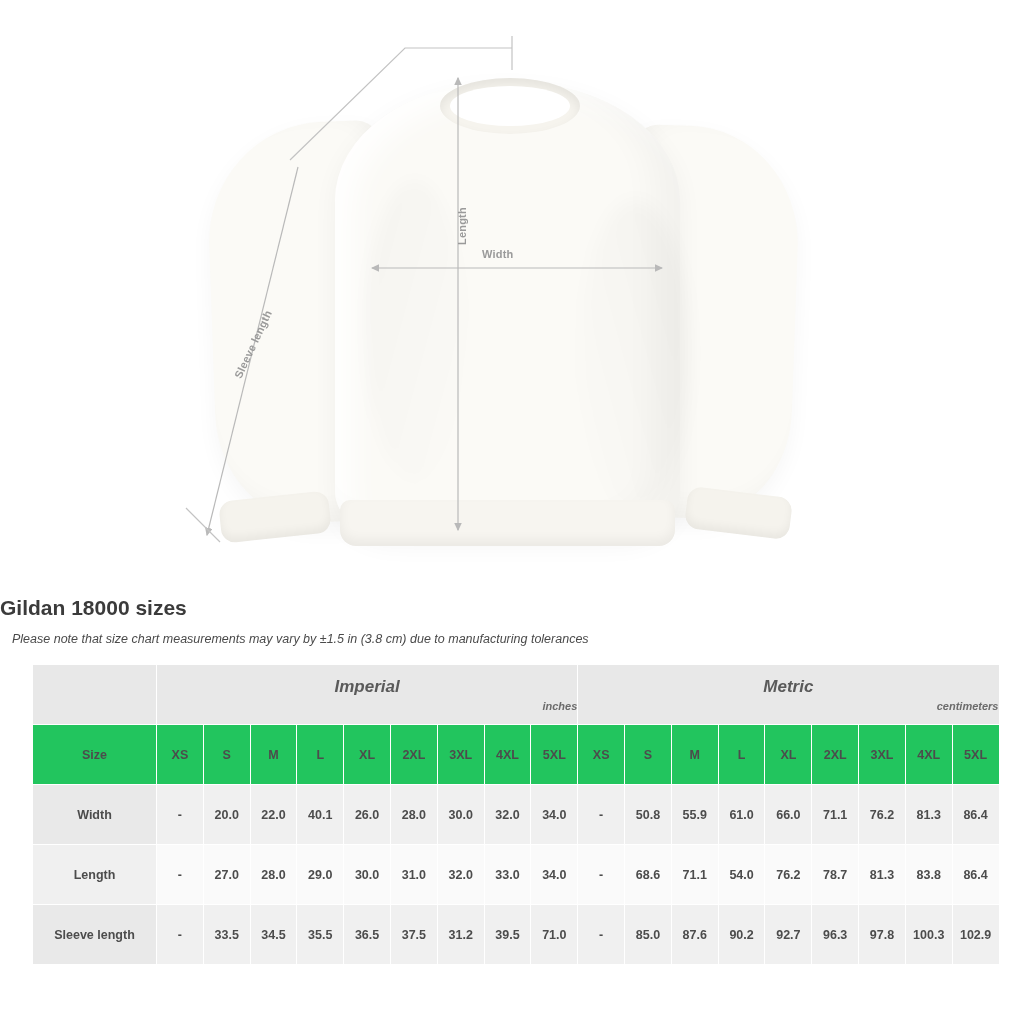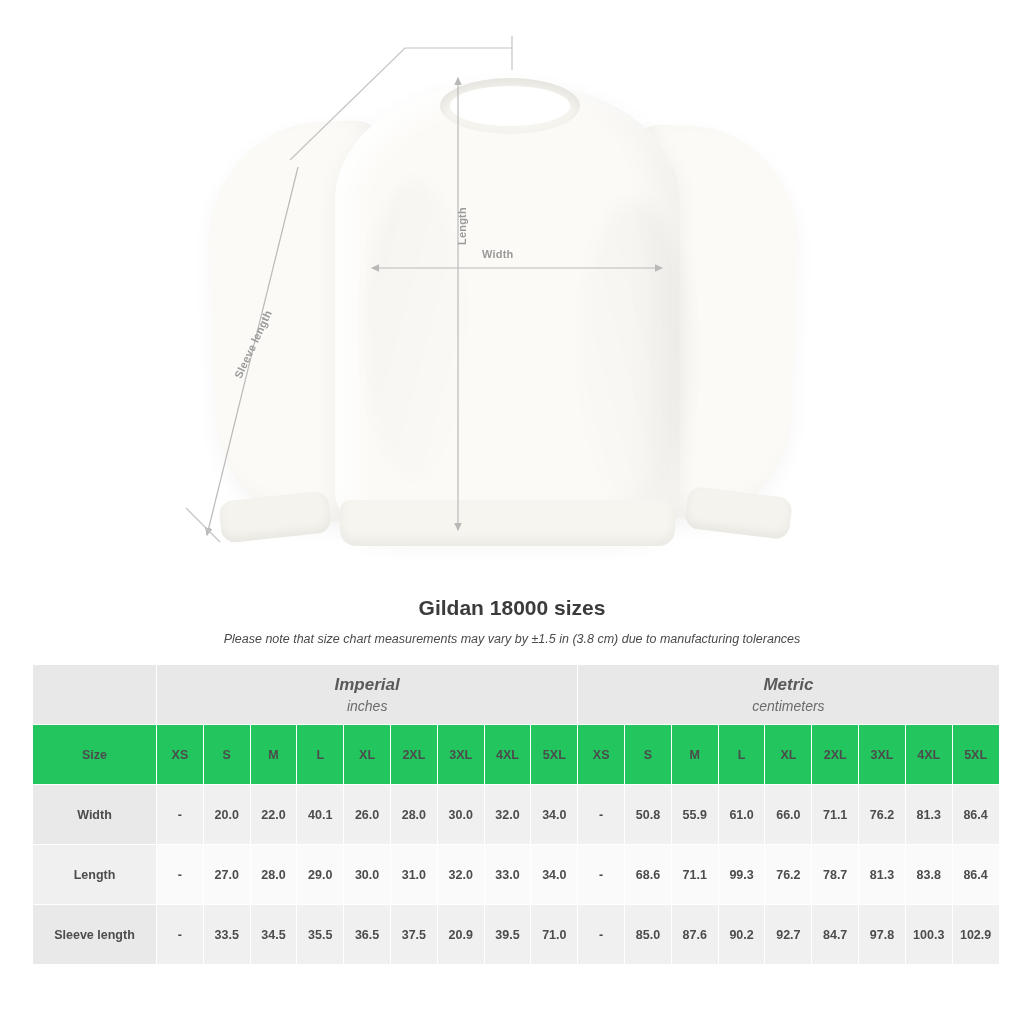--- a/index.html
+++ b/index.html
@@ -162,34 +162,33 @@
     transform: rotate(-90deg);
     transform-origin: left top;
   }
   .m-label.sleeve {
     transform: rotate(-65deg);
     transform-origin: left top;
   }
 
   
   .title-block {
-    text-align: center;
     margin-top: 6px;
   }
   .chart-title {
     font-size: 21px;
     font-weight: bold;
     color: #3b3b3b;
     margin: 0 0 12px 0;
   }
   .chart-note {
     font-size: 12.5px;
     font-style: italic;
     color: #4a4a4a;
-    margin: 0;
+    margin: 12px;
   }
 
   
   .table-wrap {
     margin: 18px 32px 0 32px;
   }
   table.size-table {
     border-collapse: collapse;
     width: 960px;
     table-layout: fixed;
@@ -210,25 +209,26 @@
     border: none;
   }
   .sys-name {
     font-size: 17px;
     font-style: italic;
     font-weight: bold;
     color: #5a5a5a;
     line-height: 1.15;
   }
   .sys-unit {
-    font-size: 14px;
+    font-size: 11px;
     font-style: italic;
-    font-weight: normal;
+    font-weight: bold;
     color: #6b6b6b;
     margin-top: 3px;
+    text-align: right;
   }
   .head-row td {
     background: #22c55e;
     font-size: 12.5px;
     color: #4a4a4a;
     height: 56px;
   }
   .row-label {
     background: #efefef;
     font-size: 12.5px;
@@ -363,44 +363,44 @@
         <td>28.0</td>
         <td>29.0</td>
         <td>30.0</td>
         <td>31.0</td>
         <td>32.0</td>
         <td>33.0</td>
         <td>34.0</td>
         <td>-</td>
         <td>68.6</td>
         <td>71.1</td>
-        <td>99.3</td>
+        <td>54.0</td>
         <td>76.2</td>
         <td>78.7</td>
         <td>81.3</td>
         <td>83.8</td>
         <td>86.4</td>
       </tr>
 
       <tr class="row-a">
         <td class="row-label">Sleeve length</td>
         <td>-</td>
         <td>33.5</td>
         <td>34.5</td>
         <td>35.5</td>
         <td>36.5</td>
         <td>37.5</td>
-        <td>20.9</td>
+        <td>31.2</td>
         <td>39.5</td>
         <td>71.0</td>
         <td>-</td>
         <td>85.0</td>
         <td>87.6</td>
         <td>90.2</td>
         <td>92.7</td>
-        <td>84.7</td>
+        <td>96.3</td>
         <td>97.8</td>
         <td>100.3</td>
         <td>102.9</td>
       </tr>
     </tbody>
   </table>
 </div>
 
 </body></html>

